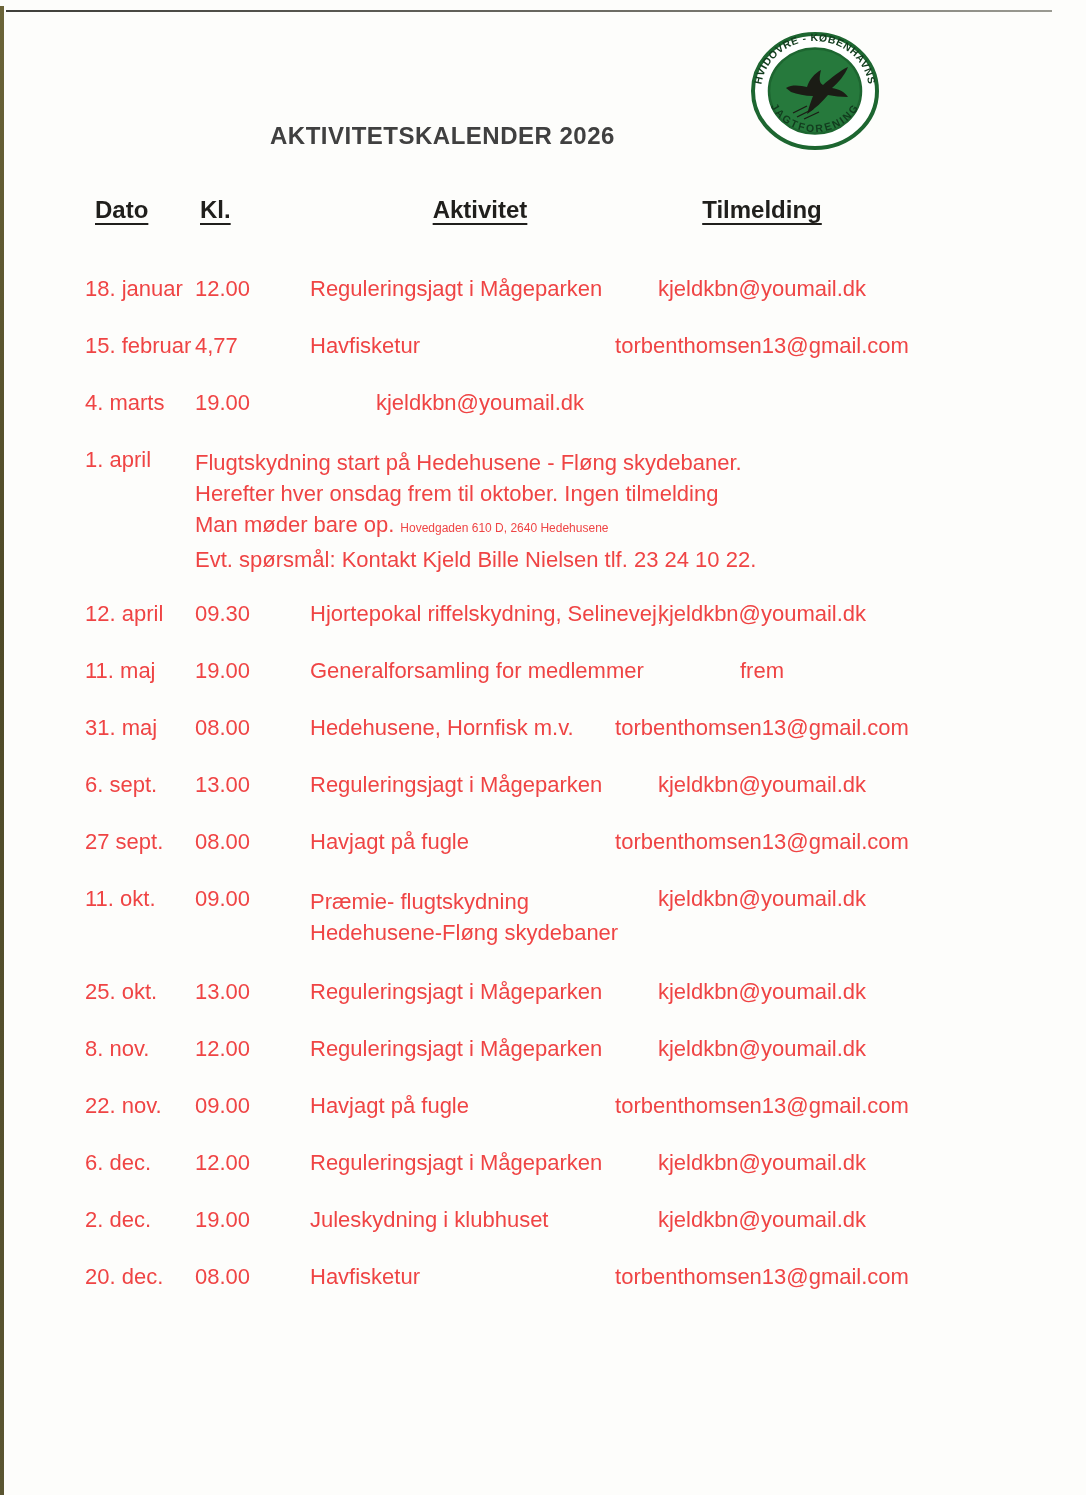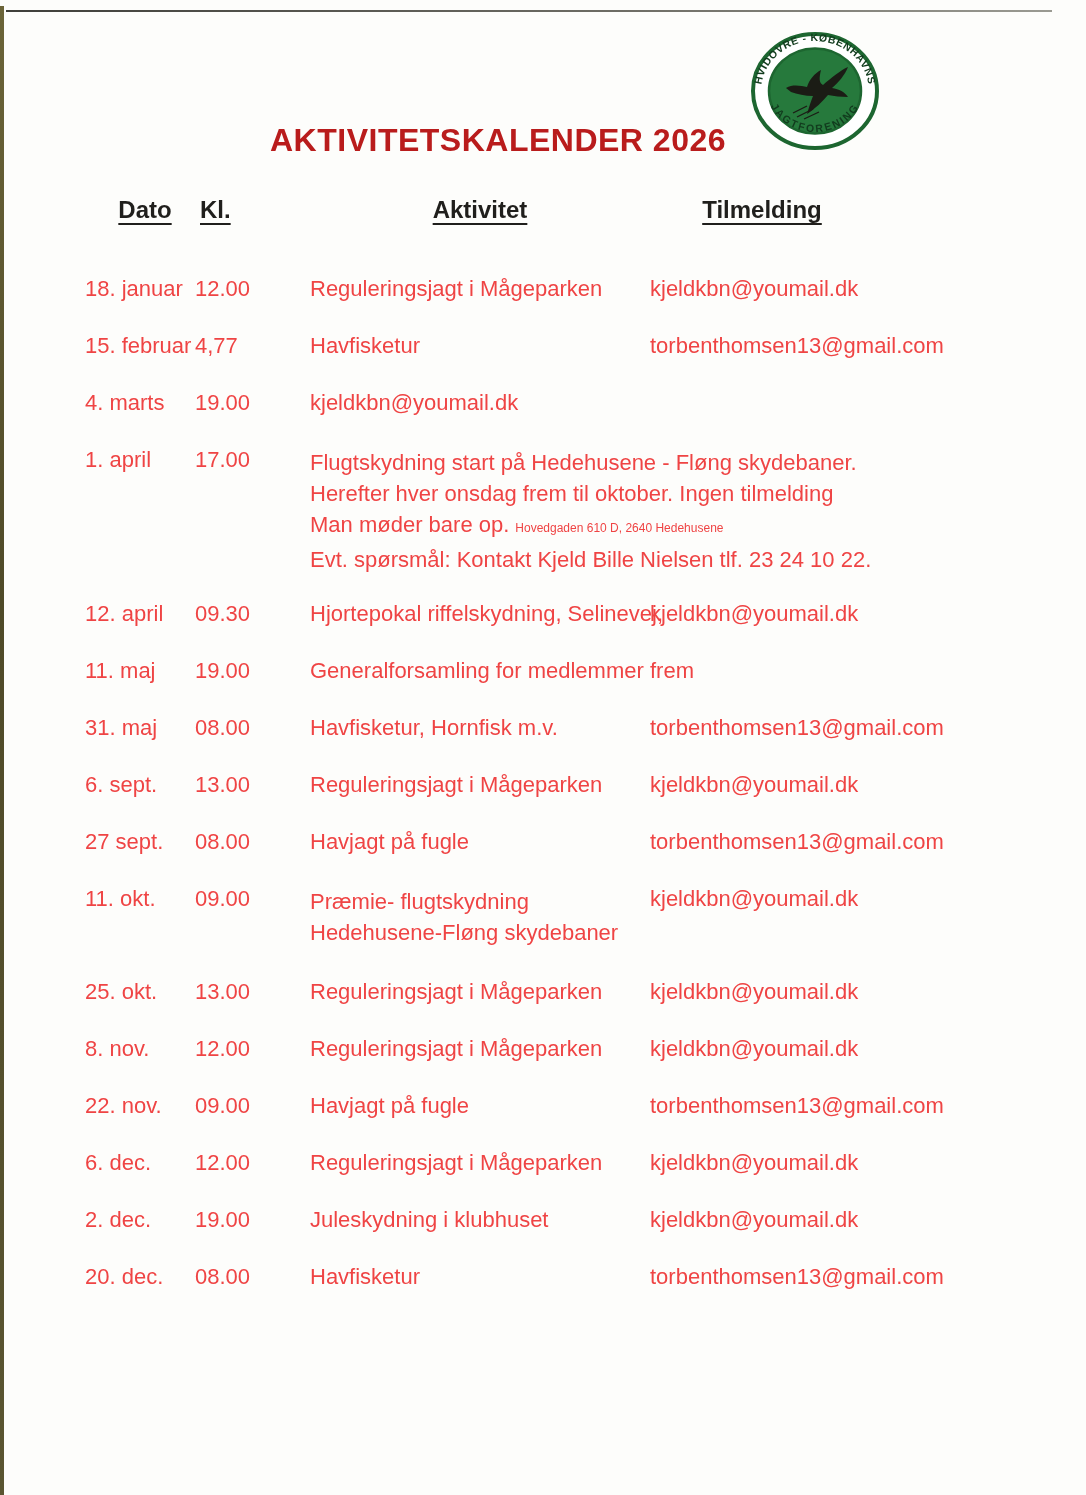--- a/index.html
+++ b/index.html
@@ -4,36 +4,36 @@
 <style>
   html,body{margin:0;padding:0;background:#e9e9e6;}
   .page{position:relative;width:1086px;height:1495px;background:#fdfdfb;overflow:hidden;
         font-family:"Liberation Sans",sans-serif;color:#201f1c;}
   
   .scan-top-line{position:absolute;left:6px;top:10px;width:1046px;height:2px;
         background:linear-gradient(to right,#3f3f3a,#6f6e66 60%,#9a9a92);}
   .scan-left-strip{position:absolute;left:0;top:6px;width:4px;height:1489px;
         background:linear-gradient(#6b6438,#4f4a28 40%,#5a5531);}
   
-  .title{position:absolute;left:270px;top:122px;font-size:32px;font-weight:bold;
-        letter-spacing:.5px;color:#b91c1c;}
+  .title{position:absolute;left:270px;top:122px;font-size:24px;font-weight:bold;
+        letter-spacing:.5px;color:#404040;}
   
   .logo{position:absolute;left:749px;top:30px;width:132px;height:122px;}
   
   .content{position:absolute;left:85px;top:196px;width:960px;}
   .hdr-row,.row{display:grid;grid-template-columns:110px 115px 340px 224px;}
   .hdr-row{font-size:24px;font-weight:bold;margin-bottom:52px;line-height:28px;}
   .hdr-row .h{text-decoration:underline;text-decoration-thickness:2px;text-underline-offset:5px;}
-  .h-dato{padding-left:10px;text-align:center;}
+  .h-dato{padding-left:10px;}
   .h-kl{padding-left:5px;}
   .h-akt,.h-til{justify-self:center;}
   .row{font-size:22px;line-height:26px;margin-bottom:31px;color:#ef4444;}
   .c{min-height:26px;}
   .dato,.akt{white-space:nowrap;}
-  .til{display:flex;align-items:flex-start;}
+  .til{display:flex;justify-content:center;align-items:flex-start;}
   .til-inner{white-space:nowrap;}
   .akt.multi .akt-line{line-height:31px;white-space:nowrap;}
   .row.tall{margin-bottom:26px;}
   .small{font-size:12px;margin-left:6px;}
 </style>
 </head>
 <body>
 
 <div class="page">
   <div class="scan-top-line"></div>
@@ -96,21 +96,20 @@
     <div class="row">
       <div class="c dato">4. marts</div>
       <div class="c kl">19.00</div>
       <div class="c til">
           <span class="til-inner">kjeldkbn@youmail.dk</span>
         </div>
     </div>
 
     <div class="row tall">
       <div class="c dato">1. april</div>
-      <div class="c kl">17.00</div>
       <div class="c akt multi">
         <div class="akt-line">Flugtskydning start på Hedehusene - Fløng skydebaner.</div>
         <div class="akt-line">Herefter hver onsdag frem til oktober. Ingen tilmelding</div>
         <div class="akt-line"><span>Man møder bare op.</span><span class="small">Hovedgaden 610 D, 2640 Hedehusene</span></div>
         <div class="akt-line">Evt. spørsmål: Kontakt Kjeld Bille Nielsen tlf. 23 24 10 22.</div>
       </div>
       <div class="c til"></div>
     </div>
 
     <div class="row">
@@ -127,21 +126,21 @@
       <div class="c kl">19.00</div>
       <div class="c akt">Generalforsamling for medlemmer</div>
       <div class="c til">
           <span class="til-inner">frem</span>
         </div>
     </div>
 
     <div class="row">
       <div class="c dato">31. maj</div>
       <div class="c kl">08.00</div>
-      <div class="c akt">Havfisketur, Hornfisk m.v.</div>
+      <div class="c akt">Hedehusene, Hornfisk m.v.</div>
       <div class="c til">
           <span class="til-inner">torbenthomsen13@gmail.com</span>
         </div>
     </div>
 
     <div class="row">
       <div class="c dato">6. sept.</div>
       <div class="c kl">13.00</div>
       <div class="c akt">Reguleringsjagt i Mågeparken</div>
       <div class="c til">

